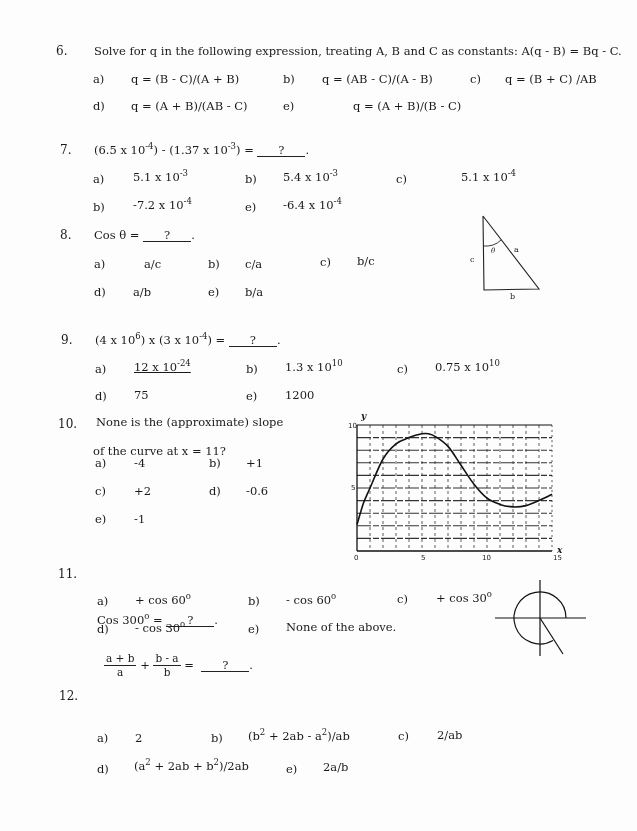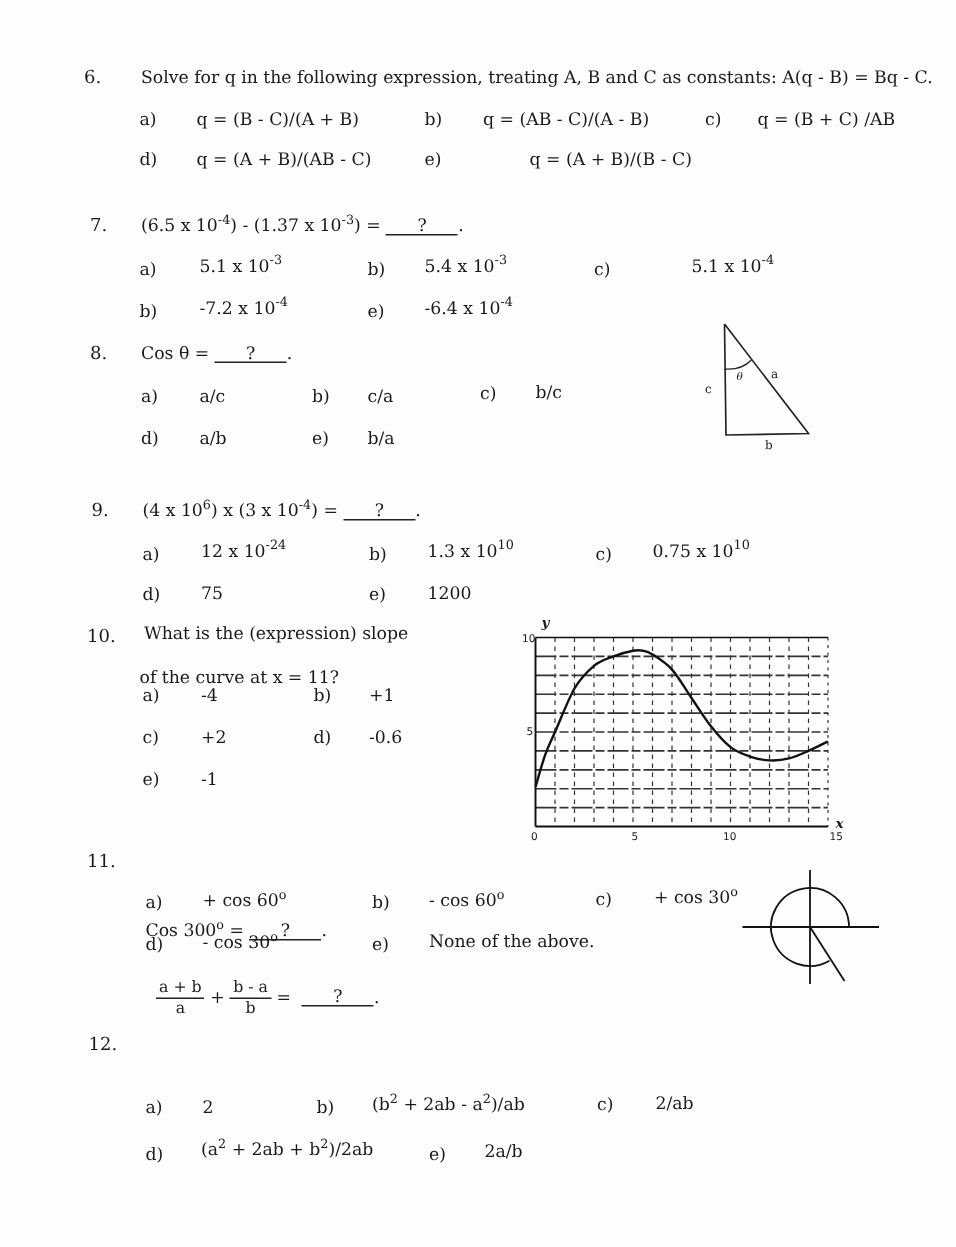--- a/index.html
+++ b/index.html
@@ -52,21 +52,21 @@
 <div class="abs lbl" style="left:93px;top:200px;">b)</div>
 <div class="abs opt" style="left:133px;top:198px;"><span>-7.2 x 10</span><sup>-4</sup></div>
 <div class="abs lbl" style="left:245px;top:200px;">e)</div>
 <div class="abs opt" style="left:283px;top:198px;"><span>-6.4 x 10</span><sup>-4</sup></div>
 
 <div class="abs qnum" style="left:60px;top:228px;">8.</div>
 <div class="abs qtext" style="left:94px;top:228px;">
   <span>Cos θ = </span><span class="blank">?</span><span>.</span>
 </div>
 <div class="abs lbl" style="left:94px;top:257px;">a)</div>
-<div class="abs opt" style="left:133px;top:257px;">a/c</div>
+<div class="abs opt" style="left:144px;top:257px;">a/c</div>
 <div class="abs lbl" style="left:208px;top:257px;">b)</div>
 <div class="abs opt" style="left:245px;top:257px;">c/a</div>
 <div class="abs lbl" style="left:320px;top:255px;">c)</div>
 <div class="abs opt" style="left:357px;top:254px;">b/c</div>
 <div class="abs lbl" style="left:94px;top:285px;">d)</div>
 <div class="abs opt" style="left:133px;top:285px;">a/b</div>
 <div class="abs lbl" style="left:208px;top:285px;">e)</div>
 <div class="abs opt" style="left:245px;top:285px;">b/a</div>
 
 <svg style="left:0;top:0;" width="637" height="831" viewBox="0 0 637 831">
@@ -76,32 +76,32 @@
 <div class="abs" style="left:491px;top:247px;font-size:7px;font-style:italic;">θ</div>
 <div class="abs" style="left:514px;top:245px;font-size:8px;">a</div>
 <div class="abs" style="left:470px;top:255px;font-size:8px;">c</div>
 <div class="abs" style="left:510px;top:292px;font-size:8px;">b</div>
 
 <div class="abs qnum" style="left:61px;top:333px;">9.</div>
 <div class="abs qtext" style="left:95px;top:333px;">
   <span>(4 x 10</span><sup>6</sup><span>) x (3 x 10</span><sup>-4</sup><span>) = </span><span class="blank">?</span><span>.</span>
 </div>
 <div class="abs lbl" style="left:95px;top:362px;">a)</div>
-<div class="abs opt" style="left:134px;top:360px;"><span>12 x 10</span><sup>-24</sup></div>
+<div class="abs opt" style="left:134px;top:360px;text-decoration:underline;"><span>12 x 10</span><sup>-24</sup></div>
 <div class="abs lbl" style="left:246px;top:362px;">b)</div>
 <div class="abs opt" style="left:285px;top:360px;"><span>1.3 x 10</span><sup>10</sup></div>
 <div class="abs lbl" style="left:397px;top:362px;">c)</div>
 <div class="abs opt" style="left:435px;top:360px;"><span>0.75 x 10</span><sup>10</sup></div>
 <div class="abs lbl" style="left:95px;top:389px;">d)</div>
 <div class="abs opt" style="left:134px;top:388px;">75</div>
 <div class="abs lbl" style="left:246px;top:389px;">e)</div>
 <div class="abs opt" style="left:285px;top:388px;">1200</div>
 
 <div class="abs qnum" style="left:58px;top:417px;">10.</div>
-<div class="abs qtext" style="left:96px;top:415px;">What is the (expression) slope</div>
+<div class="abs qtext" style="left:96px;top:415px;">None is the (approximate) slope</div>
 <div class="abs qtext" style="left:93px;top:444px;">of the curve at x = 11?</div>
 <div class="abs lbl" style="left:95px;top:456px;">a)</div>
 <div class="abs opt" style="left:134px;top:456px;">-4</div>
 <div class="abs lbl" style="left:209px;top:456px;">b)</div>
 <div class="abs opt" style="left:246px;top:456px;">+1</div>
 <div class="abs lbl" style="left:95px;top:484px;">c)</div>
 <div class="abs opt" style="left:134px;top:484px;">+2</div>
 <div class="abs lbl" style="left:209px;top:484px;">d)</div>
 <div class="abs opt" style="left:246px;top:484px;">-0.6</div>
 <div class="abs lbl" style="left:95px;top:512px;">e)</div>

